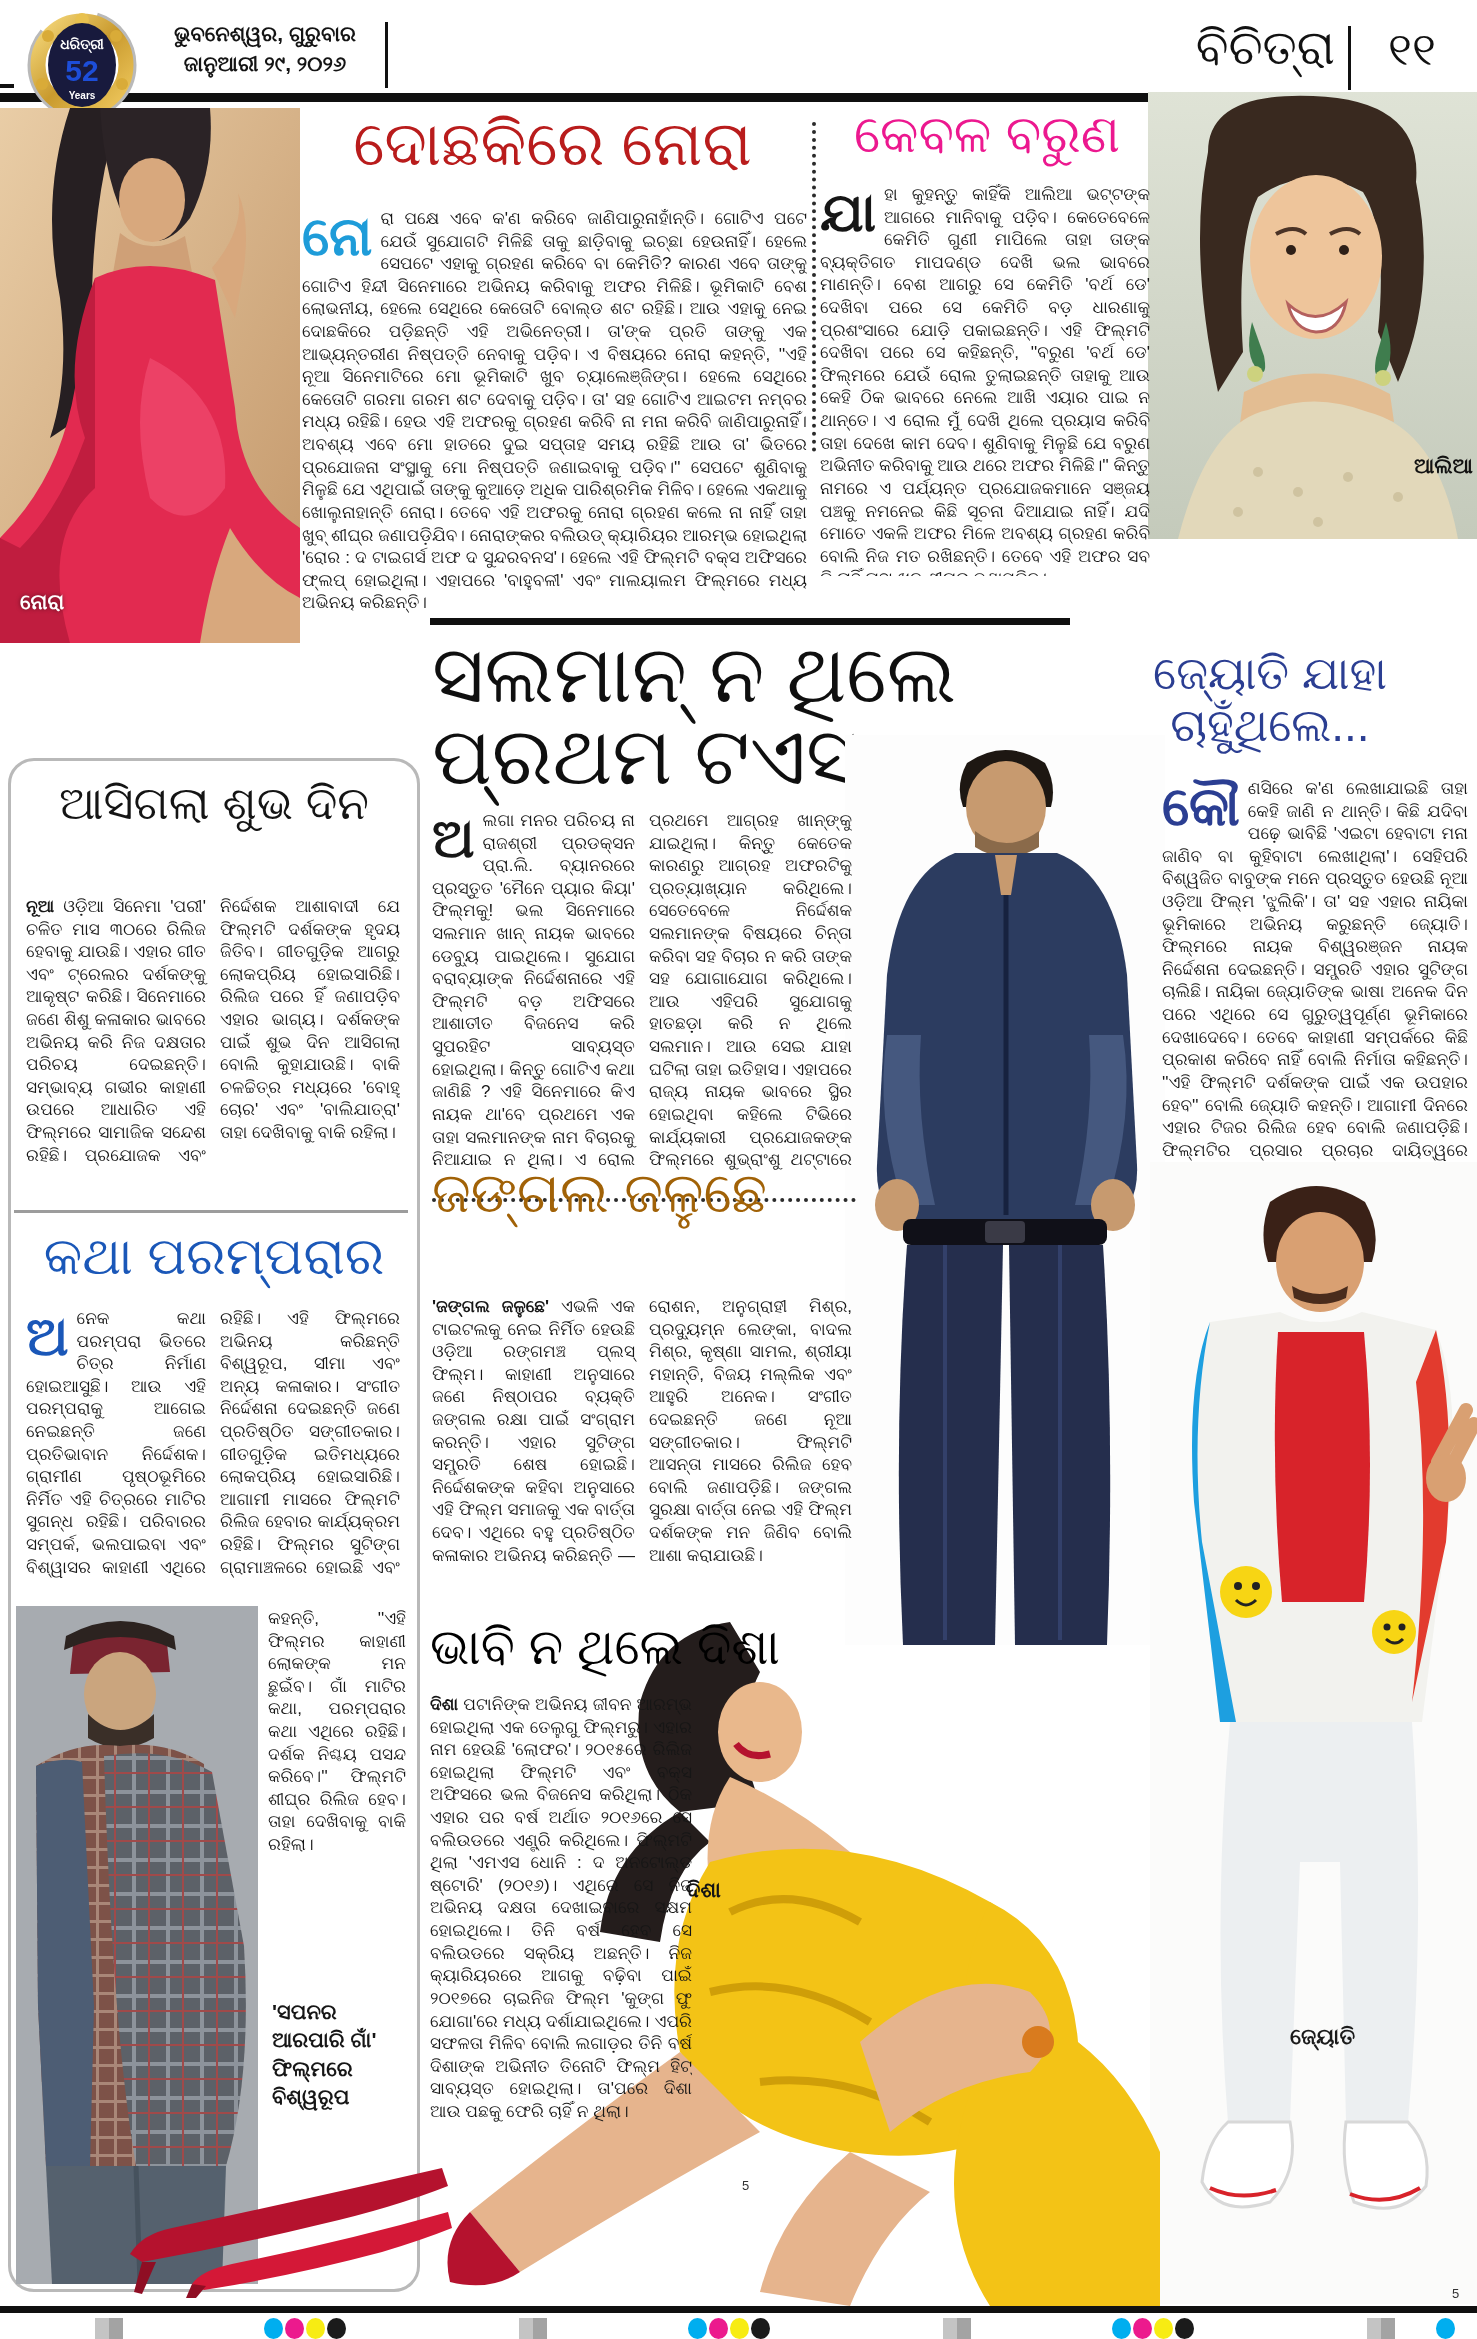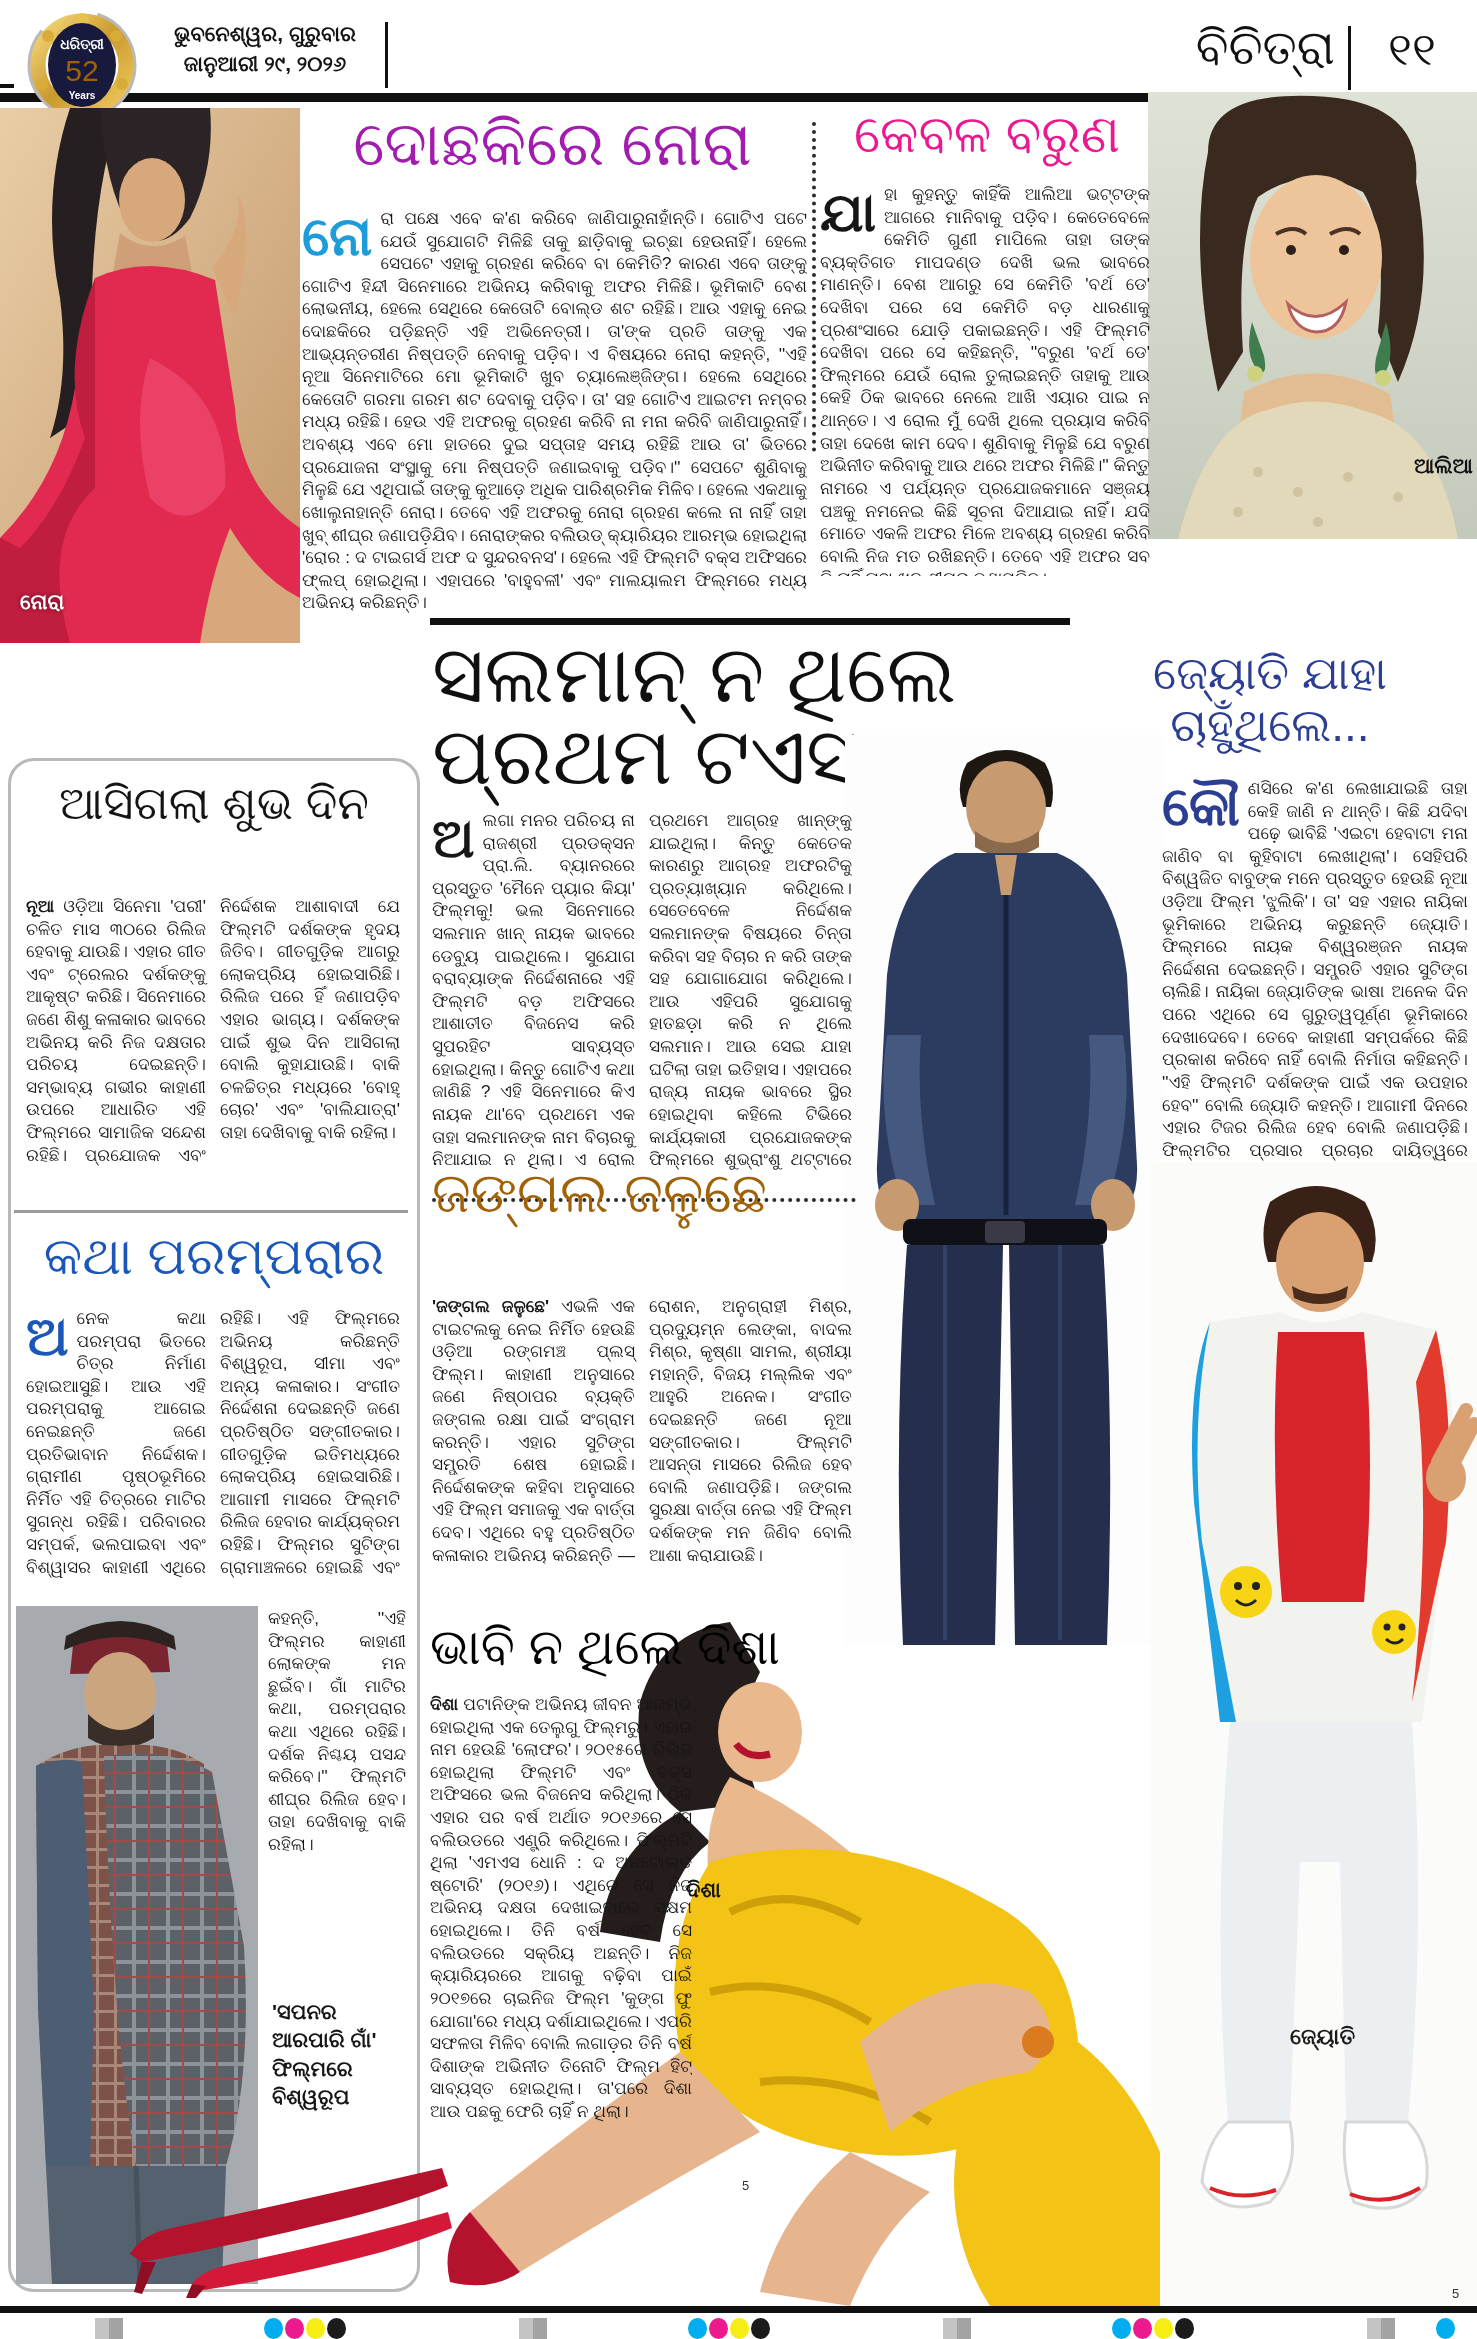--- a/index.html
+++ b/index.html
@@ -42,21 +42,21 @@
       <circle cx="56" cy="59" r="44" fill="none" stroke="url(#gold)" stroke-width="15"></circle>
       <circle cx="56" cy="14" r="7" fill="#e8c14f"></circle>
         <circle cx="22" cy="30" r="6" fill="#d9ab38"></circle>
       <circle cx="90" cy="30" r="6" fill="#d9ab38"></circle>
         <circle cx="16" cy="78" r="6" fill="#d9ab38"></circle>
       <circle cx="96" cy="78" r="6" fill="#d9ab38"></circle>
         <circle cx="56" cy="104" r="7" fill="#e8c14f"></circle>
       <ellipse cx="56" cy="59" rx="34" ry="42" fill="#181a3d"></ellipse>
     </svg>
     <div class="abs" style="left:0;top:30px;width:112px;text-align:center;color:#fff;font-size:14px;font-weight:bold;">ଧରିତ୍ରୀ</div>
-    <div class="abs" style="left:0;top:48px;width:112px;text-align:center;color:#a16207;font-size:30px;font-weight:normal;">52</div>
+    <div class="abs" style="left:0;top:48px;width:112px;text-align:center;color:#1d4ed8;font-size:30px;font-weight:bold;">52</div>
     <div class="abs" style="left:0;top:84px;width:112px;text-align:center;color:#fff;font-size:10px;font-weight:bold;">Years</div>
   </div>
 
   <div class="abs" style="left:150px;top:22px;width:230px;text-align:center;">
     <div style="font-size:21px;font-weight:bold;">ଭୁବନେଶ୍ୱର, ଗୁରୁବାର</div>
     <div style="font-size:21px;font-weight:bold;margin-top:6px;">ଜାନୁଆରୀ ୨୯, ୨୦୨୬</div>
   </div>
 
   <div class="abs" style="left:385px;top:22px;width:3px;height:66px;background:#111;"></div>
 
@@ -80,21 +80,21 @@
     <path d="M120,125 Q150,150 185,128 L195,180 L110,182 Z" fill="#cfa077"></path>
     <path d="M95,170 Q150,145 215,172 L235,300 Q240,380 300,420 L300,535 L0,535 L0,430 Q60,370 75,280 Z" fill="#e22a50"></path>
     <path d="M95,170 Q60,260 85,330 Q60,400 20,440 L0,430 L0,535 L70,535 Q40,430 95,380 Z" fill="#c01d3f"></path>
     <path d="M150,250 Q230,290 225,380 Q190,430 150,390 Q130,310 150,250 Z" fill="#ef476b" opacity=".8"></path>
     <path d="M212,160 Q245,120 238,85 Q250,110 244,160 L235,210 Z" fill="#d8a87d"></path>
     <path d="M230,420 Q260,470 300,490 L300,535 L200,535 Q210,470 230,420 Z" fill="#d8a87d"></path>
   </svg>
   <div class="abs caption" style="left:20px;top:482px;color:#fff;font-size:21px;text-shadow:0 0 4px rgba(0,0,0,.5);">ନୋରା</div>
 </div>
 
-<div class="abs headline" style="left:295px;top:108px;width:515px;text-align:center;font-size:62px;color:#a21caf;">ଦୋଛକିରେ ନୋରା</div>
+<div class="abs headline" style="left:295px;top:108px;width:515px;text-align:center;font-size:62px;color:#b91c1c;">ଦୋଛକିରେ ନୋରା</div>
 
 <div class="abs body-text" style="left:302px;top:208px;width:505px;height:408px;overflow:hidden;">
   <span class="dropcap" style="color:#1e9cd9;">ନୋ</span><span>ରା ପକ୍ଷେ ଏବେ କ'ଣ କରିବେ ଜାଣିପାରୁନାହାଁନ୍ତି। ଗୋଟିଏ ପଟେ ଯେଉଁ ସୁଯୋଗଟି ମିଳିଛି ତାକୁ ଛାଡ଼ିବାକୁ ଇଚ୍ଛା ହେଉନାହିଁ। ହେଲେ ସେପଟେ ଏହାକୁ ଗ୍ରହଣ କରିବେ ବା କେମିତି? କାରଣ ଏବେ ତାଙ୍କୁ ଗୋଟିଏ ହିନ୍ଦୀ ସିନେମାରେ ଅଭିନୟ କରିବାକୁ ଅଫର ମିଳିଛି। ଭୂମିକାଟି ବେଶ ଲୋଭନୀୟ, ହେଲେ ସେଥିରେ କେତୋଟି ବୋଲ୍ଡ ଶଟ ରହିଛି। ଆଉ ଏହାକୁ ନେଇ ଦୋଛକିରେ ପଡ଼ିଛନ୍ତି ଏହି ଅଭିନେତ୍ରୀ। ତା'ଙ୍କ ପ୍ରତି ତାଙ୍କୁ ଏକ ଆଭ୍ୟନ୍ତରୀଣ ନିଷ୍ପତ୍ତି ନେବାକୁ ପଡ଼ିବ। ଏ ବିଷୟରେ ନୋରା କହନ୍ତି, ''ଏହି ନୂଆ ସିନେମାଟିରେ ମୋ ଭୂମିକାଟି ଖୁବ ଚ୍ୟାଲେଞ୍ଜିଙ୍ଗ। ହେଲେ ସେଥିରେ କେତୋଟି ଗରମା ଗରମ ଶଟ ଦେବାକୁ ପଡ଼ିବ। ତା' ସହ ଗୋଟିଏ ଆଇଟମ ନମ୍ବର ମଧ୍ୟ ରହିଛି। ହେଉ ଏହି ଅଫରକୁ ଗ୍ରହଣ କରିବି ନା ମନା କରିବି ଜାଣିପାରୁନାହିଁ। ଅବଶ୍ୟ ଏବେ ମୋ ହାତରେ ଦୁଇ ସପ୍ତାହ ସମୟ ରହିଛି ଆଉ ତା' ଭିତରେ ପ୍ରଯୋଜନା ସଂସ୍ଥାକୁ ମୋ ନିଷ୍ପତ୍ତି ଜଣାଇବାକୁ ପଡ଼ିବ।'' ସେପଟେ ଶୁଣିବାକୁ ମିଳୁଛି ଯେ ଏଥିପାଇଁ ତାଙ୍କୁ କୁଆଡ଼େ ଅଧିକ ପାରିଶ୍ରମିକ ମିଳିବ। ହେଲେ ଏକଥାକୁ ଖୋଲୁନାହାନ୍ତି ନୋରା। ତେବେ ଏହି ଅଫରକୁ ନୋରା ଗ୍ରହଣ କଲେ ନା ନାହିଁ ତାହା ଖୁବ୍ ଶୀଘ୍ର ଜଣାପଡ଼ିଯିବ। ନୋରାଙ୍କର ବଲିଉଡ୍ କ୍ୟାରିୟର ଆରମ୍ଭ ହୋଇଥିଲା 'ରୋର : ଦ ଟାଇଗର୍ସ ଅଫ ଦ ସୁନ୍ଦରବନସ'। ହେଲେ ଏହି ଫିଲ୍ମଟି ବକ୍ସ ଅଫିସରେ ଫ୍ଲପ୍ ହୋଇଥିଲା। ଏହାପରେ 'ବାହୁବଳୀ' ଏବଂ ମାଲୟାଲମ ଫିଲ୍ମରେ ମଧ୍ୟ ଅଭିନୟ କରିଛନ୍ତି।</span>
 </div>
 
 <div class="abs vdot" style="left:812px;top:122px;height:330px;"></div>
 
 <div class="abs headline" style="left:822px;top:104px;width:330px;text-align:center;font-size:52px;color:#ec188f;">କେବଳ ବରୁଣ</div>
 
 <div class="abs" style="left:1148px;top:92px;width:272px;height:447px;">

